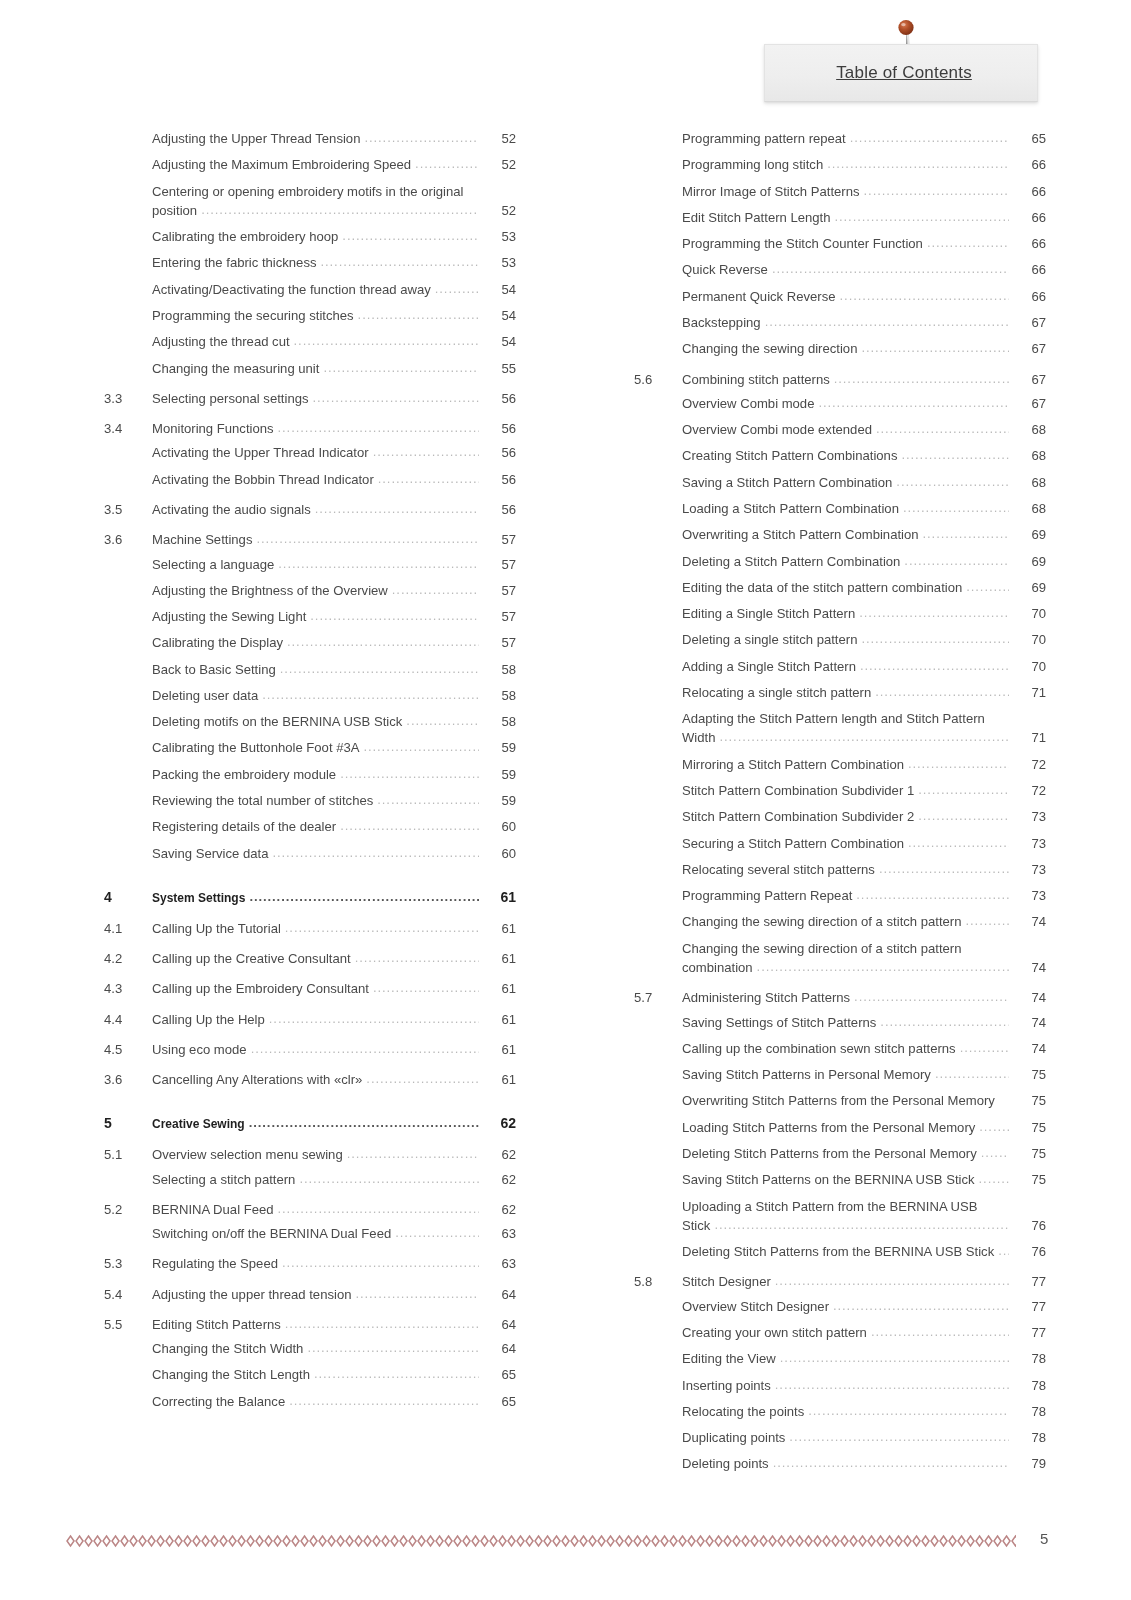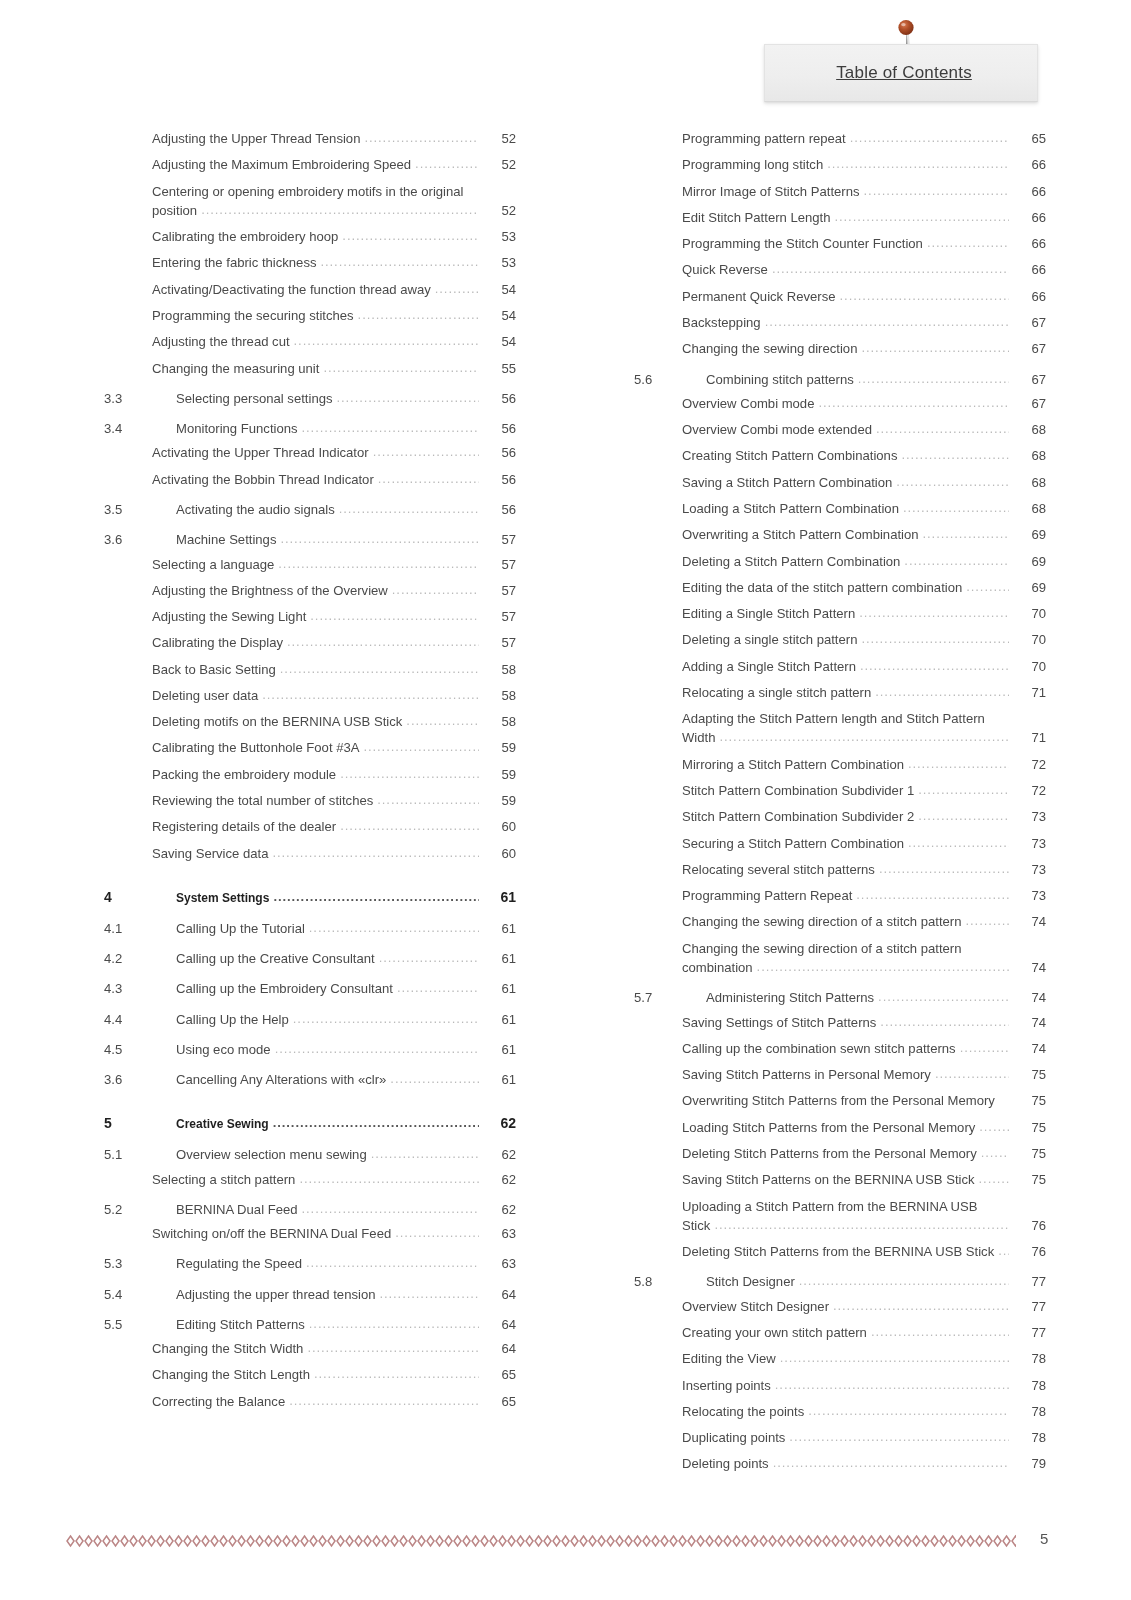--- a/index.html
+++ b/index.html
@@ -68,21 +68,20 @@
     display: flex;
     align-items: flex-start;
     width: 412px;
     font-size: 13.1px;
     color: #4a4a4a;
     line-height: 1.32;
   }
   .toc-row.lvl1 {
     margin-top: 13px;
     margin-bottom: 0px;
-    gap: 24px;
   }
   .toc-row.lvl1 + .toc-row.lvl2 { margin-top: 7px; }
   .toc-row.lvl2 { margin-top: 9px; }
   .toc-row.lvl2:first-child { margin-top: 0; }
   .toc-row.lvl1.chapter { margin-top: 26px; margin-bottom: 4px; }
 
   .num {
     flex: 0 0 48px;
     color: #4a4a4a;
     font-size: 13.1px;

